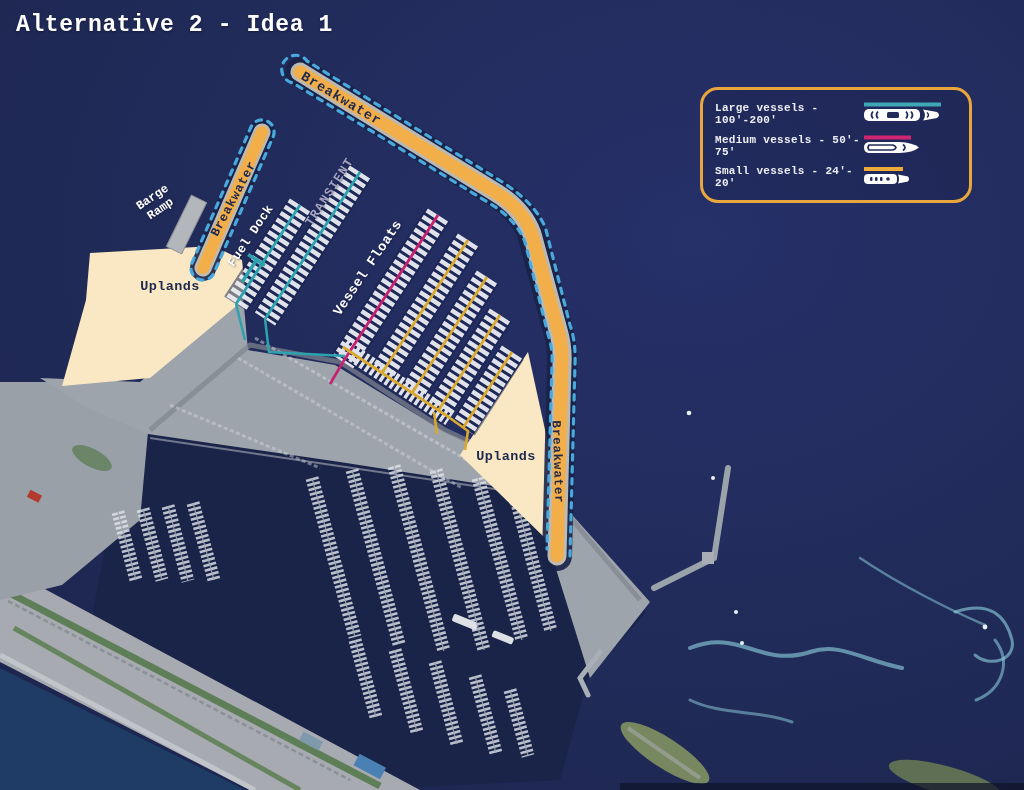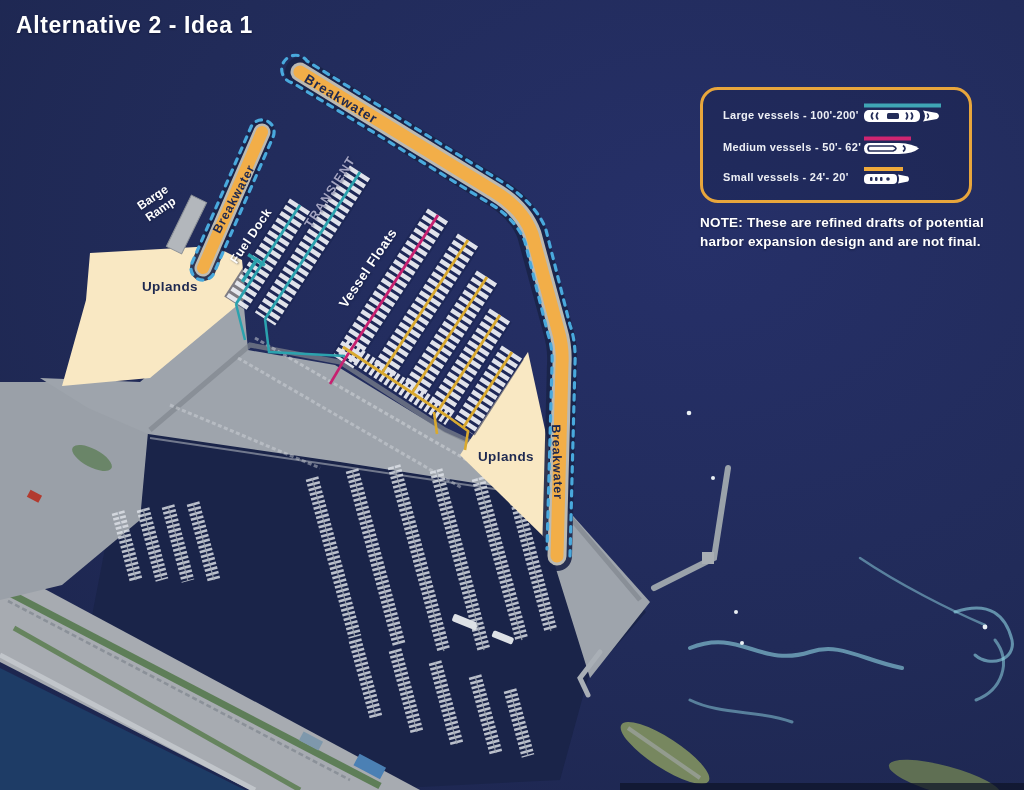--- a/index.html
+++ b/index.html
@@ -1,18 +1,18 @@
 <!DOCTYPE html>
 <html><head>
 <meta charset="utf-8">
 <style>
   html,body{margin:0;padding:0;background:#10173a;}
   .stage{
     position:relative;width:1024px;height:790px;overflow:hidden;
-    background:#212B59;font-family:Liberation Sans, sans-serif;
+    background:#212B59;font-family:Liberation Mono, monospace;
   }
   .scene{position:absolute;left:0;top:0;width:1024px;height:790px;display:block;}
   .title{
     position:absolute;left:16px;top:12px;font-size:23px;font-weight:800;
     color:#FFFFFF;letter-spacing:.6px;text-shadow:0 1px 2px rgba(5,10,30,.5);
   }
   .mlabel{
     position:absolute;font-weight:700;white-space:nowrap;
     transform:translate(-50%,-50%) rotate(var(--r,0deg));
   }
@@ -27,21 +27,21 @@
   .fuel{left:251px;top:236px;--r:-56deg;font-size:12.5px;letter-spacing:.4px;}
   .transient{left:330px;top:192px;--r:-57deg;font-size:12.5px;letter-spacing:1.2px;}
   .vfloats{left:368px;top:268px;--r:-56deg;font-size:13.5px;letter-spacing:.5px;}
   .upl-left{left:170px;top:286px;font-size:13.5px;letter-spacing:.4px;}
   .upl-right{left:506px;top:456px;font-size:13.5px;letter-spacing:.4px;}
   .legend{
     position:absolute;left:700px;top:87px;width:272px;height:116px;
     border:3px solid #E8A63C;border-radius:18px;box-sizing:border-box;
     background:rgba(18,26,62,.25);
     display:flex;flex-direction:column;justify-content:center;gap:7px;
-    padding:10px 14px 10px 20px;
+    padding:10px 14px 10px 12px;
   }
   .lrow{display:flex;align-items:center;}
   .ltext{flex:1;color:#EDEFF5;font-size:11px;font-weight:600;letter-spacing:.3px;}
   .licon{width:92px;display:flex;justify-content:flex-start;align-items:center;}
   .note{
     position:absolute;left:700px;top:213px;width:285px;
     color:#FFFFFF;font-size:13.5px;font-weight:700;line-height:1.42;
     letter-spacing:.2px;text-shadow:0 1px 2px rgba(5,10,30,.5);
   }
 </style>
@@ -254,21 +254,21 @@
               <path d="M15,10.5 q-3,3.5 0,7"></path>
             <path d="M43,10.5 q3,3.5 0,7"></path>
               <path d="M48,10.5 q3,3.5 0,7"></path>
           </g>
           <rect x="24" y="11" width="12" height="6" rx="1.5" fill="#232C58"></rect>
           <path d="M64,11.5 q3,2.5 0,5" stroke="#232C58" fill="none" stroke-width="1.6"></path>
         </svg>
       </span>
     </div>
     <div class="lrow">
-      <span class="ltext">Medium vessels - 50'- 62'</span>
+      <span class="ltext">Medium vessels - 50'- 75'</span>
       <span class="licon">
         <svg width="70" height="24" viewBox="0 0 70 24">
           <line x1="1" y1="3.5" x2="48" y2="3.5" stroke="#D02571" stroke-width="4"></line>
           <path d="M1,13.5 Q1,8 7,8 L36,8 Q50,8.5 56,13.5 Q50,18.5 36,19 L7,19 Q1,19 1,13.5 Z" fill="#fff"></path>
           <path d="M6,11 L30,11 Q36,13.5 30,16 L6,16 Q4,13.5 6,11 Z" fill="none" stroke="#232C58" stroke-width="1.7"></path>
           <path d="M40,10.5 q4,3 0,6" stroke="#232C58" stroke-width="1.7" fill="none"></path>
         </svg>
       </span>
     </div>
     <div class="lrow">
@@ -282,15 +282,14 @@
             <rect x="7" y="11" width="2.5" height="4" rx="1"></rect>
             <rect x="12" y="11" width="2.5" height="4" rx="1"></rect>
             <rect x="17" y="11" width="2.5" height="4" rx="1"></rect>
             <circle cx="25" cy="13" r="1.8"></circle>
           </g>
         </svg>
       </span>
     </div>
   </div>
 
-  <div class="note">NOTE: These are refined drafts of potential harbor expansion design and are not final.</div>
 
 </div>
 
 </body></html>

